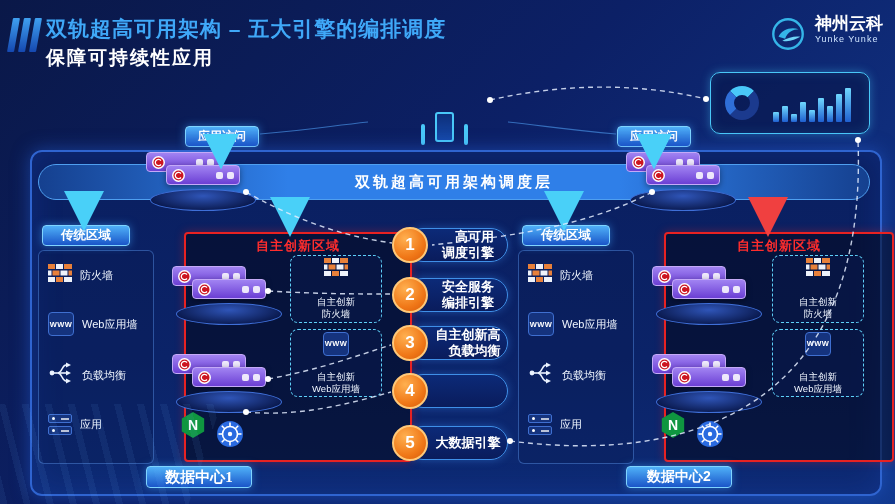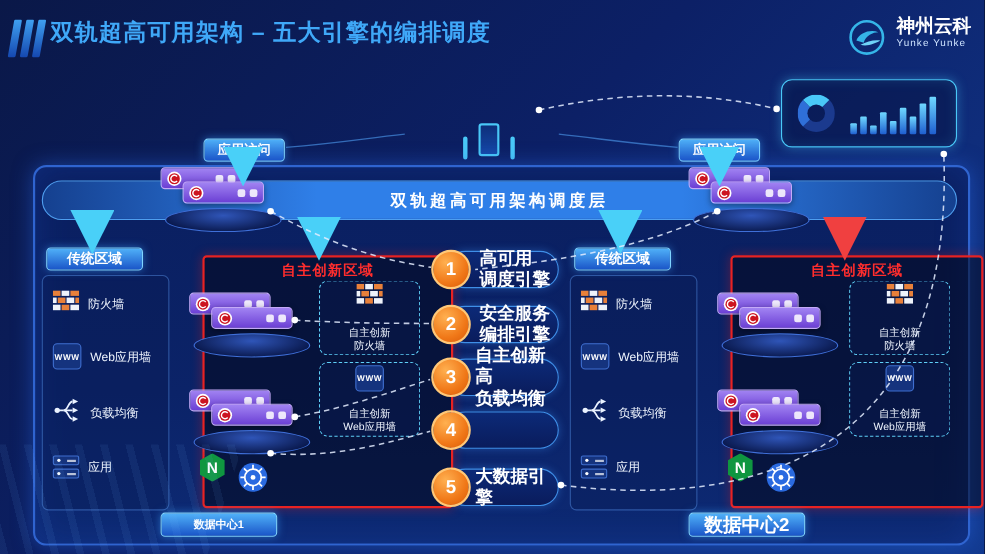--- a/index.html
+++ b/index.html
@@ -72,34 +72,35 @@
     font-weight:bold;font-size:14px;color:#fff;clip-path:polygon(50% 0,93% 25%,93% 75%,50% 100%,7% 75%,7% 25%);}
   .k8s{position:absolute;width:28px;height:28px;}
   
   .engine{position:absolute;left:392px;width:116px;height:38px;}
   .engine .pill{position:absolute;left:14px;right:0;top:2px;bottom:2px;border-radius:17px;
     background:linear-gradient(180deg,#0c2a78,#0a1c5c);border:1px solid #3f8fe8;box-shadow:0 0 8px rgba(60,140,240,.4);}
   .engine .num{position:absolute;left:0;top:1px;width:36px;height:36px;border-radius:50%;z-index:2;box-sizing:border-box;
     background:radial-gradient(circle at 35% 30%,#ffb050,#f07818 60%,#d85808);border:2px solid #ffc878;
     display:flex;align-items:center;justify-content:center;font-size:17px;font-weight:bold;}
   .engine .elabel{position:absolute;left:40px;right:4px;top:0;bottom:0;z-index:1;display:flex;align-items:center;justify-content:center;
-    font-size:16px;font-weight:bold;line-height:1.2;white-space:pre-line;text-align:left;font-family:Liberation Serif, serif;}
+    font-size:13px;font-weight:bold;line-height:1.2;white-space:pre-line;text-align:right;font-family:Liberation Serif, serif;}
   .overlay{position:absolute;inset:0;pointer-events:none;}
 </style>
 </head>
 <body>
 
 <div class="stage">
 
   <div class="tbars">
       <i></i>
       <i></i>
       <i></i>
     </div>
   <div class="main-title">双轨超高可用架构 – 五大引擎的编排调度</div>
+  <div class="sub-title">保障可持续性应用</div>
   <div class="logo">
     <span>
       <svg width="38" height="38" viewBox="0 0 40 40">
         <circle cx="20" cy="20" r="15.5" fill="none" stroke="#35b5e8" stroke-width="2.5"></circle>
         <path d="M10,23 C13,15 24,12 31,15 C26,15 19,18 17,25 Z" fill="#35b5e8"></path>
         <path d="M14,27 C20,24 27,22 33,23 C28,26 20,29 14,27 Z" fill="#6fd4f8"></path>
       </svg>
     </span>
     <span>
       <div class="cn">神州云科</div>
@@ -306,21 +307,21 @@
           <line x1="14" y1="21.5" x2="14" y2="25.5"></line>
           <line x1="2.5" y1="14" x2="6.5" y2="14"></line>
           <line x1="21.5" y1="14" x2="25.5" y2="14"></line>
           <line x1="5.8" y1="5.8" x2="8.7" y2="8.7"></line>
           <line x1="19.3" y1="19.3" x2="22.2" y2="22.2"></line>
           <line x1="5.8" y1="22.2" x2="8.7" y2="19.3"></line>
           <line x1="19.3" y1="8.7" x2="22.2" y2="5.8"></line>
         </g>
       </svg>
   </div>
-  <div class="btn-blue" style="left:146px;top:466px;width:106px;height:22px;font-size:10px;">数据中心1</div>
+  <div class="btn-blue" style="left:146px;top:466px;width:106px;height:22px;font-size:15px;font-family:Liberation Serif, serif;">数据中心1</div>
 
   <div class="engine" style="top:226px;">
     <div class="pill"></div>
       <div class="num">1</div>
     <div class="elabel">高可用
 调度引擎</div>
   </div>
   <div class="engine" style="top:276px;">
     <div class="pill"></div>
       <div class="num">2</div>
@@ -468,21 +469,21 @@
           <line x1="14" y1="21.5" x2="14" y2="25.5"></line>
           <line x1="2.5" y1="14" x2="6.5" y2="14"></line>
           <line x1="21.5" y1="14" x2="25.5" y2="14"></line>
           <line x1="5.8" y1="5.8" x2="8.7" y2="8.7"></line>
           <line x1="19.3" y1="19.3" x2="22.2" y2="22.2"></line>
           <line x1="5.8" y1="22.2" x2="8.7" y2="19.3"></line>
           <line x1="19.3" y1="8.7" x2="22.2" y2="5.8"></line>
         </g>
       </svg>
   </div>
-  <div class="btn-blue" style="left:626px;top:466px;width:106px;height:22px;font-size:17px;">数据中心2</div>
+  <div class="btn-blue" style="left:626px;top:466px;width:106px;height:22px;font-size:14px;">数据中心2</div>
 
   <svg class="overlay" width="895" height="504">
     <defs>
       <marker id="ac" markerWidth="8" markerHeight="8" refX="5" refY="4" orient="auto">
           <path d="M0,0 L8,4 L0,8 Z" fill="#49d0f8"></path>
         </marker>
       <marker id="ar" markerWidth="8" markerHeight="8" refX="5" refY="4" orient="auto">
           <path d="M0,0 L8,4 L0,8 Z" fill="#f04040"></path>
         </marker>
     </defs>

